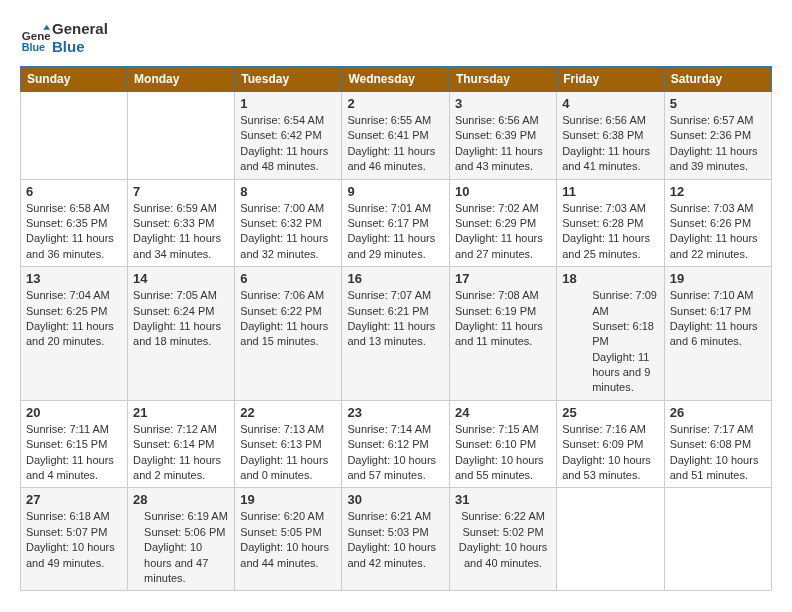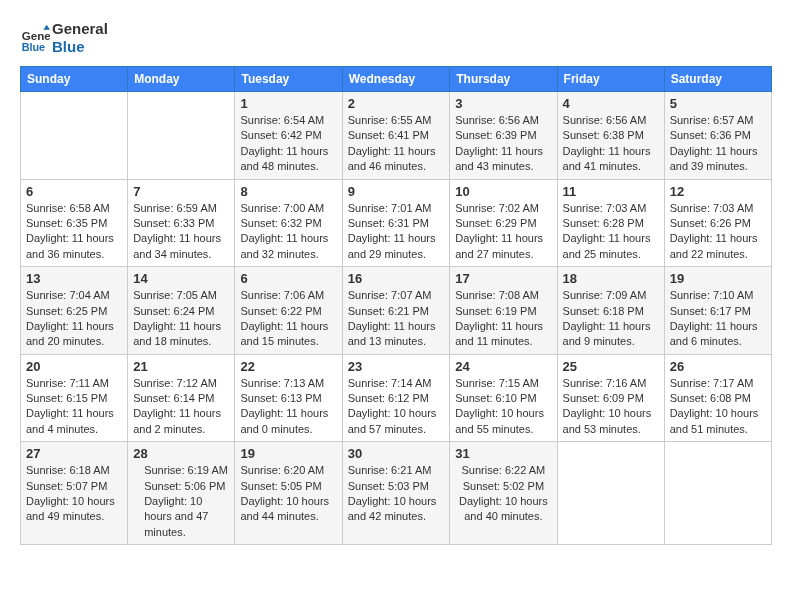--- a/index.html
+++ b/index.html
@@ -36,21 +36,21 @@
     .subtitle {
       font-size: 16px;
       color: #555;
     }
     table {
       width: 100%;
       border-collapse: collapse;
       font-size: 11px;
     }
     thead tr th {
-      background-color: #3b82f6;
+      background-color: #a16207;
       color: #fff;
       text-align: left;
       padding: 5px 6px;
       font-size: 12px;
       font-weight: bold;
       border: 1px solid #2a7abf;
     }
     tbody tr td {
       border: 1px solid #ccc;
       vertical-align: top;
@@ -135,21 +135,21 @@
         </td>
         <td>
           <span class="day-number">4</span>
           <div class="cell-info" style="white-space: pre-line;">Sunrise: 6:56 AM
 Sunset: 6:38 PM
 Daylight: 11 hours and 41 minutes.</div>
         </td>
         <td>
           <span class="day-number">5</span>
           <div class="cell-info" style="white-space: pre-line;">Sunrise: 6:57 AM
-Sunset: 6:36 PM
+Sunset: 2:36 PM
 Daylight: 11 hours and 39 minutes.</div>
         </td>
       </tr>
       <tr>
         <td>
           <span class="day-number">6</span>
           <div class="cell-info" style="white-space: pre-line;">Sunrise: 6:58 AM
 Sunset: 6:35 PM
 Daylight: 11 hours and 36 minutes.</div>
         </td>
@@ -161,21 +161,21 @@
         </td>
         <td>
           <span class="day-number">8</span>
           <div class="cell-info" style="white-space: pre-line;">Sunrise: 7:00 AM
 Sunset: 6:32 PM
 Daylight: 11 hours and 32 minutes.</div>
         </td>
         <td>
           <span class="day-number">9</span>
           <div class="cell-info" style="white-space: pre-line;">Sunrise: 7:01 AM
-Sunset: 6:31 PM
+Sunset: 6:17 PM
 Daylight: 11 hours and 29 minutes.</div>
         </td>
         <td>
           <span class="day-number">10</span>
           <div class="cell-info" style="white-space: pre-line;">Sunrise: 7:02 AM
 Sunset: 6:29 PM
 Daylight: 11 hours and 27 minutes.</div>
         </td>
         <td>
           <span class="day-number">11</span>
@@ -216,21 +216,21 @@
 Daylight: 11 hours and 13 minutes.</div>
         </td>
         <td>
           <span class="day-number">17</span>
           <div class="cell-info" style="white-space: pre-line;">Sunrise: 7:08 AM
 Sunset: 6:19 PM
 Daylight: 11 hours and 11 minutes.</div>
         </td>
         <td>
           <span class="day-number">18</span>
-          <div class="cell-info" style="white-space: pre-line;">Sunrise: 7:09 AM
+          <div class="cell-info" style="white-space: pre-line; margin-left: 30px;">Sunrise: 7:09 AM
 Sunset: 6:18 PM
 Daylight: 11 hours and 9 minutes.</div>
         </td>
         <td>
           <span class="day-number">19</span>
           <div class="cell-info" style="white-space: pre-line;">Sunrise: 7:10 AM
 Sunset: 6:17 PM
 Daylight: 11 hours and 6 minutes.</div>
         </td>
       </tr>

